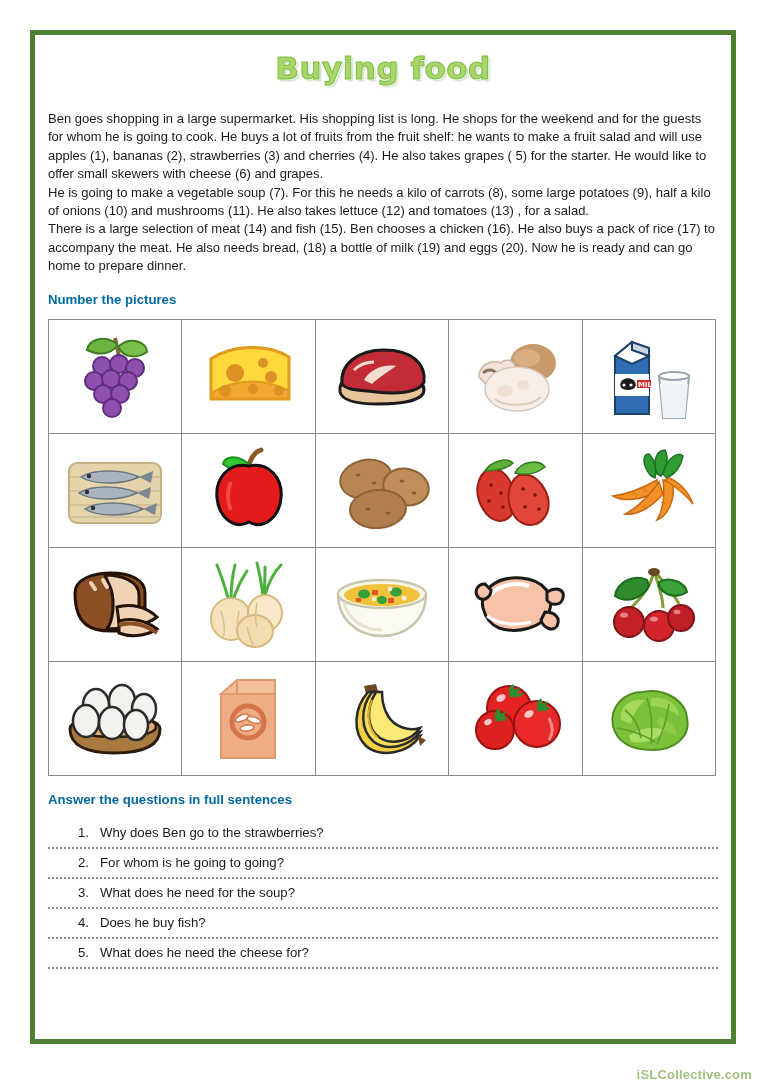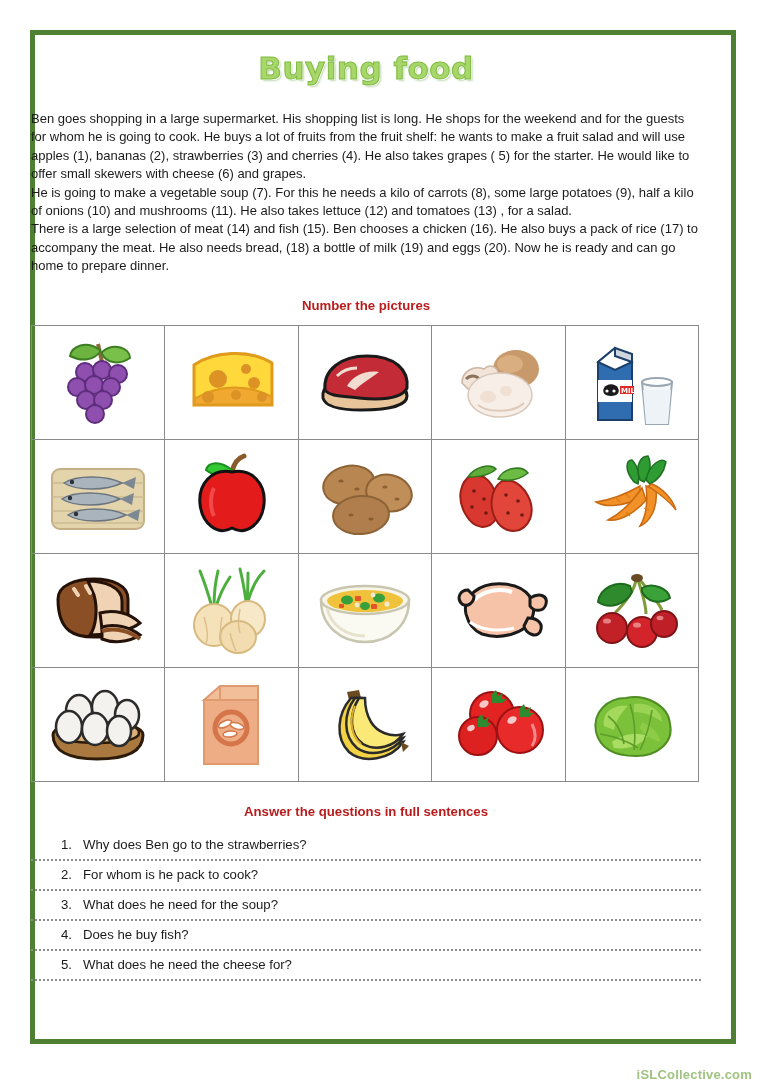--- a/index.html
+++ b/index.html
@@ -26,21 +26,21 @@
     left: 30px;
     top: 30px;
     width: 706px;
     height: 1014px;
     border: 5px solid #4e8034;
     box-sizing: border-box;
     background: #ffffff;
   }
   #content {
     position: absolute;
-    left: 31px;
+    left: 48px;
     top: 38px;
     width: 670px;
     height: 1000px;
   }
   
   .title {
     text-align: center;
     font-size: 31px;
     font-weight: bold;
     letter-spacing: 0.5px;
@@ -60,24 +60,23 @@
     color: #1b1b1b;
     text-align: left;
   }
   .story p {
     margin: 0;
   }
   
   .section-heading {
     font-size: 13.2px;
     font-weight: bold;
-    color: #b91c1c;
-    margin-top: 22px;
+    color: #0369a1;
+    margin-top: 16px;
     margin-bottom: 12px;
-    text-align: center;
   }
   
   .grid {
     width: 668px;
     border-collapse: collapse;
     table-layout: fixed;
     border: 1px solid #7d7d7d;
   }
   .grid td {
     border: 1px solid #8a8a8a;
@@ -513,21 +512,21 @@
             </td>
           </tr>
         </tbody>
     </table>
 
     <div class="section-heading">Answer the questions in full sentences</div>
 
     <div class="questions" id="question-list">
         <div class="q-row"><span class="q-num">1.</span><span>Why does Ben go to the strawberries?</span></div>
         <div class="dotline"></div>
-        <div class="q-row"><span class="q-num">2.</span><span>For whom is he pack to cook?</span></div>
+        <div class="q-row"><span class="q-num">2.</span><span>For whom is he going to going?</span></div>
         <div class="dotline"></div>
         <div class="q-row"><span class="q-num">3.</span><span>What does he need for the soup?</span></div>
         <div class="dotline"></div>
         <div class="q-row"><span class="q-num">4.</span><span>Does he buy fish?</span></div>
         <div class="dotline"></div>
         <div class="q-row"><span class="q-num">5.</span><span>What does he need the cheese for?</span></div>
         <div class="dotline"></div>
       </div>
 
   </div>

